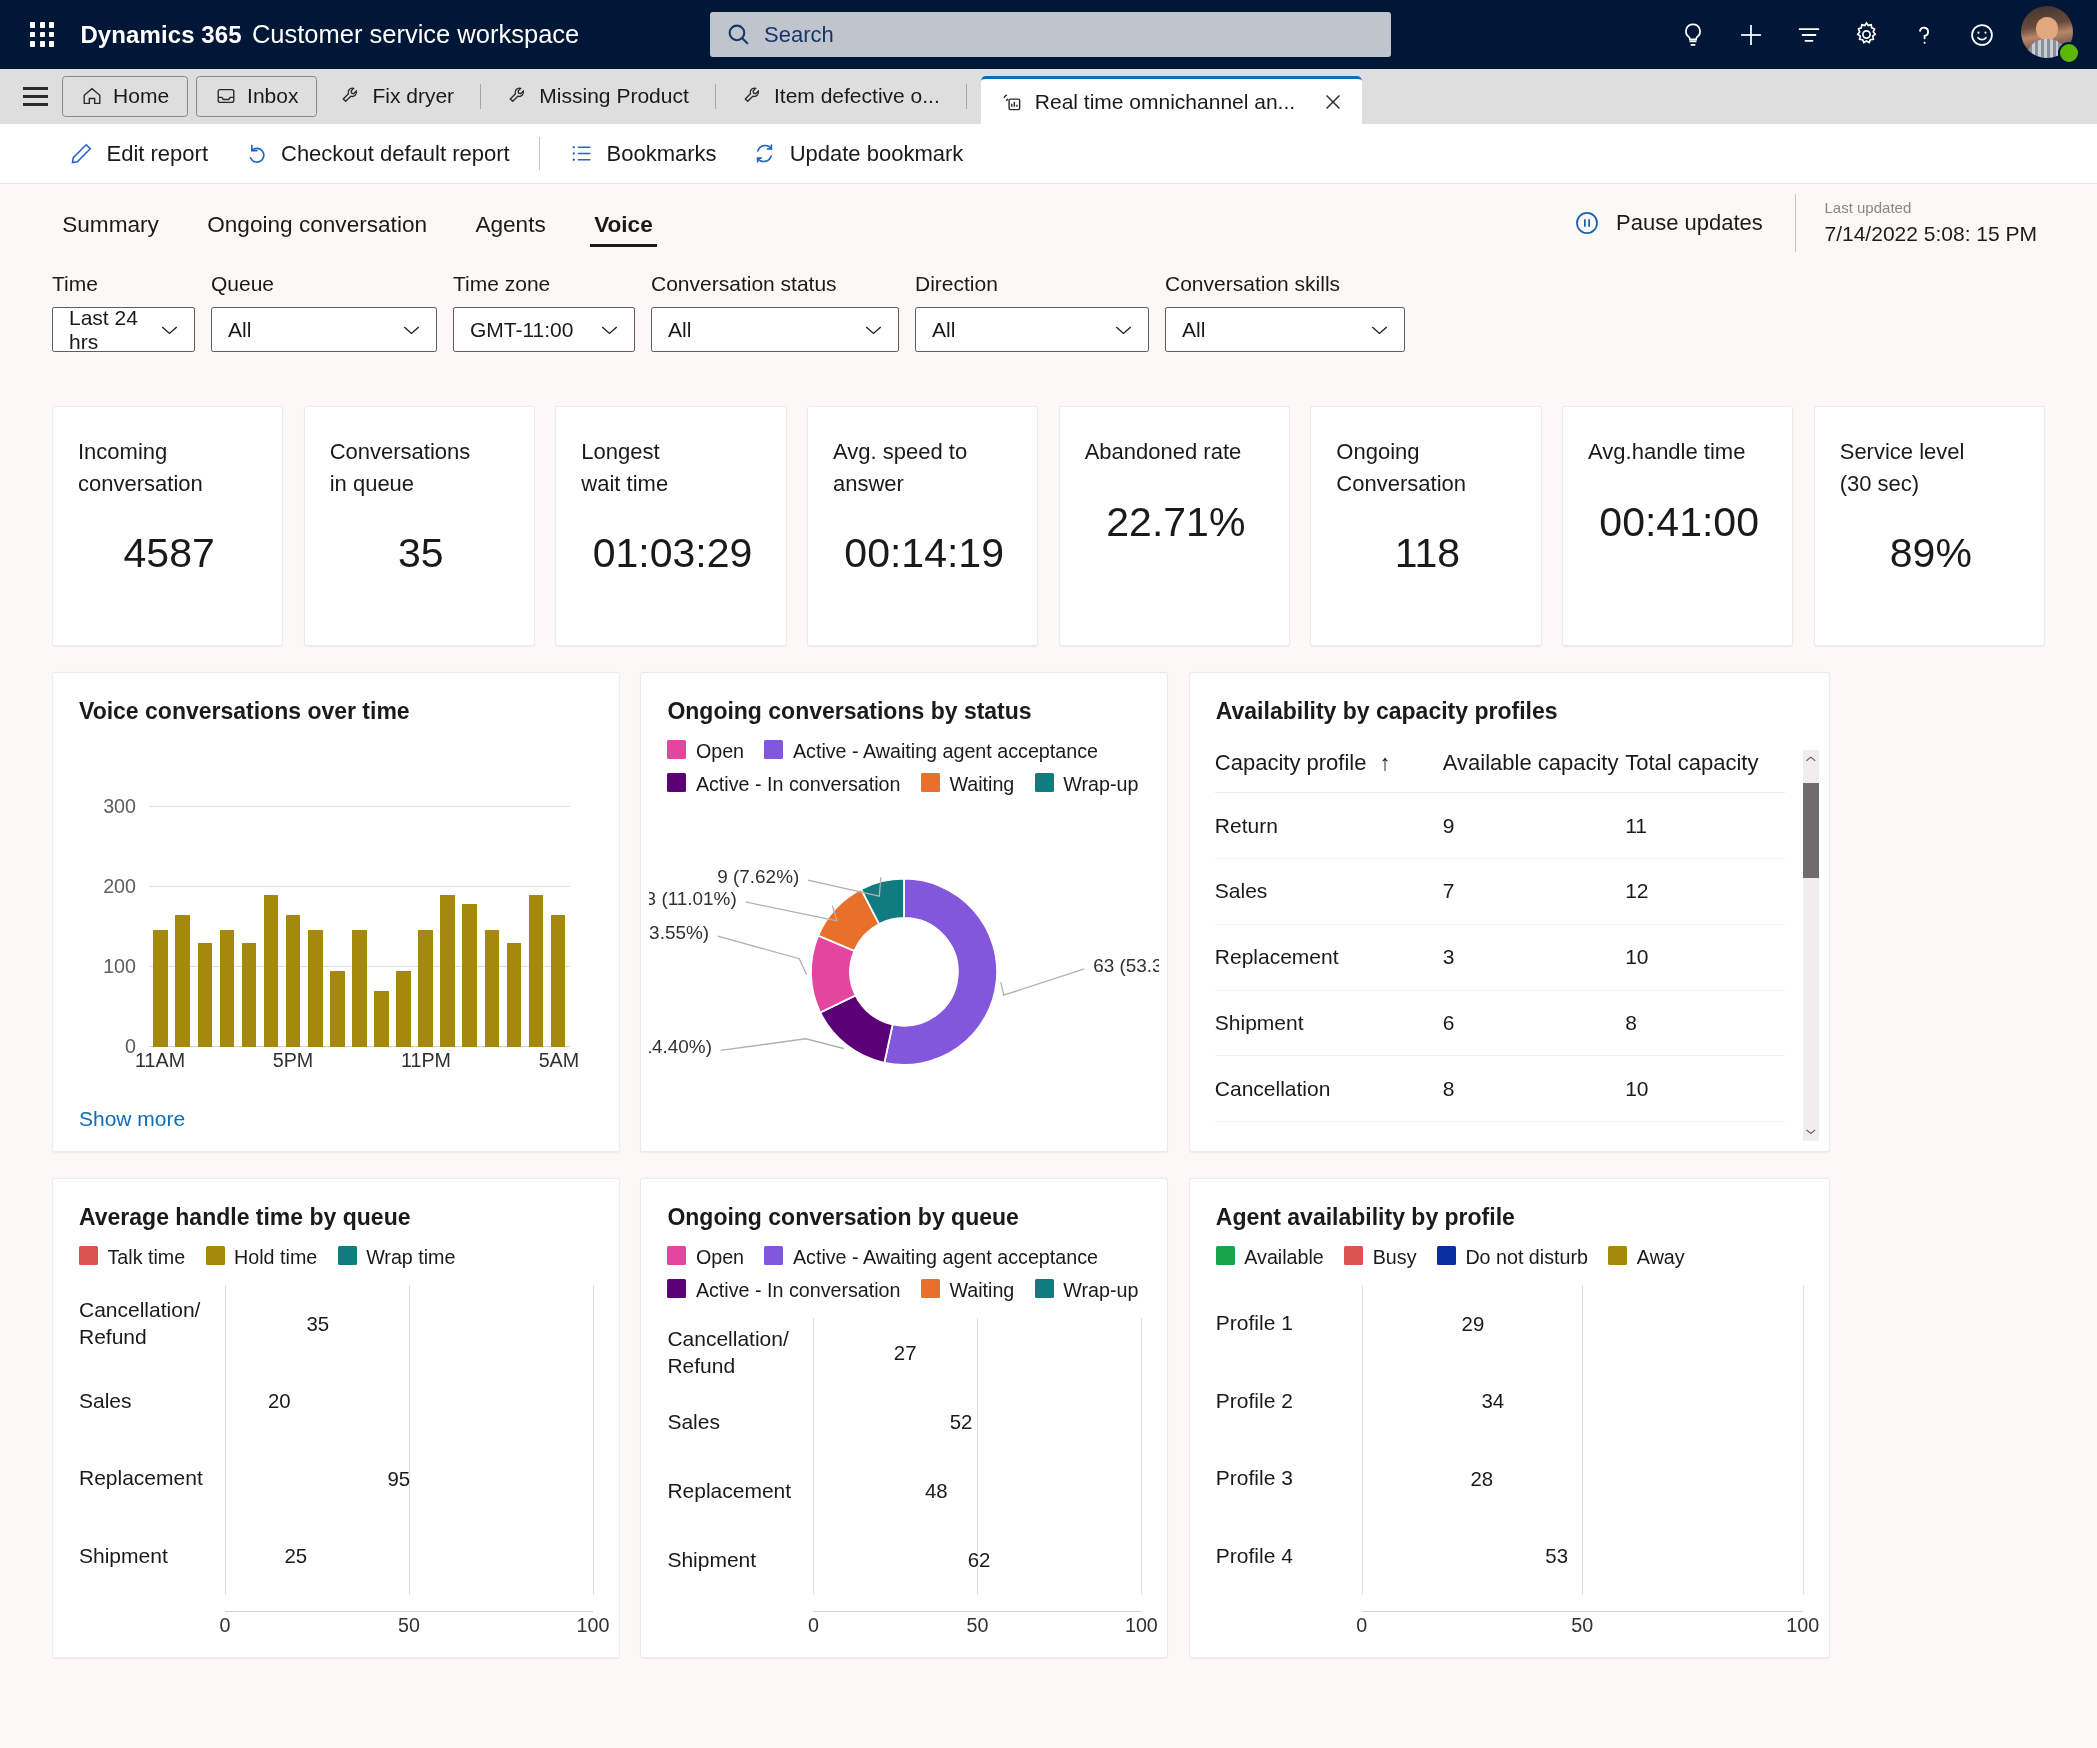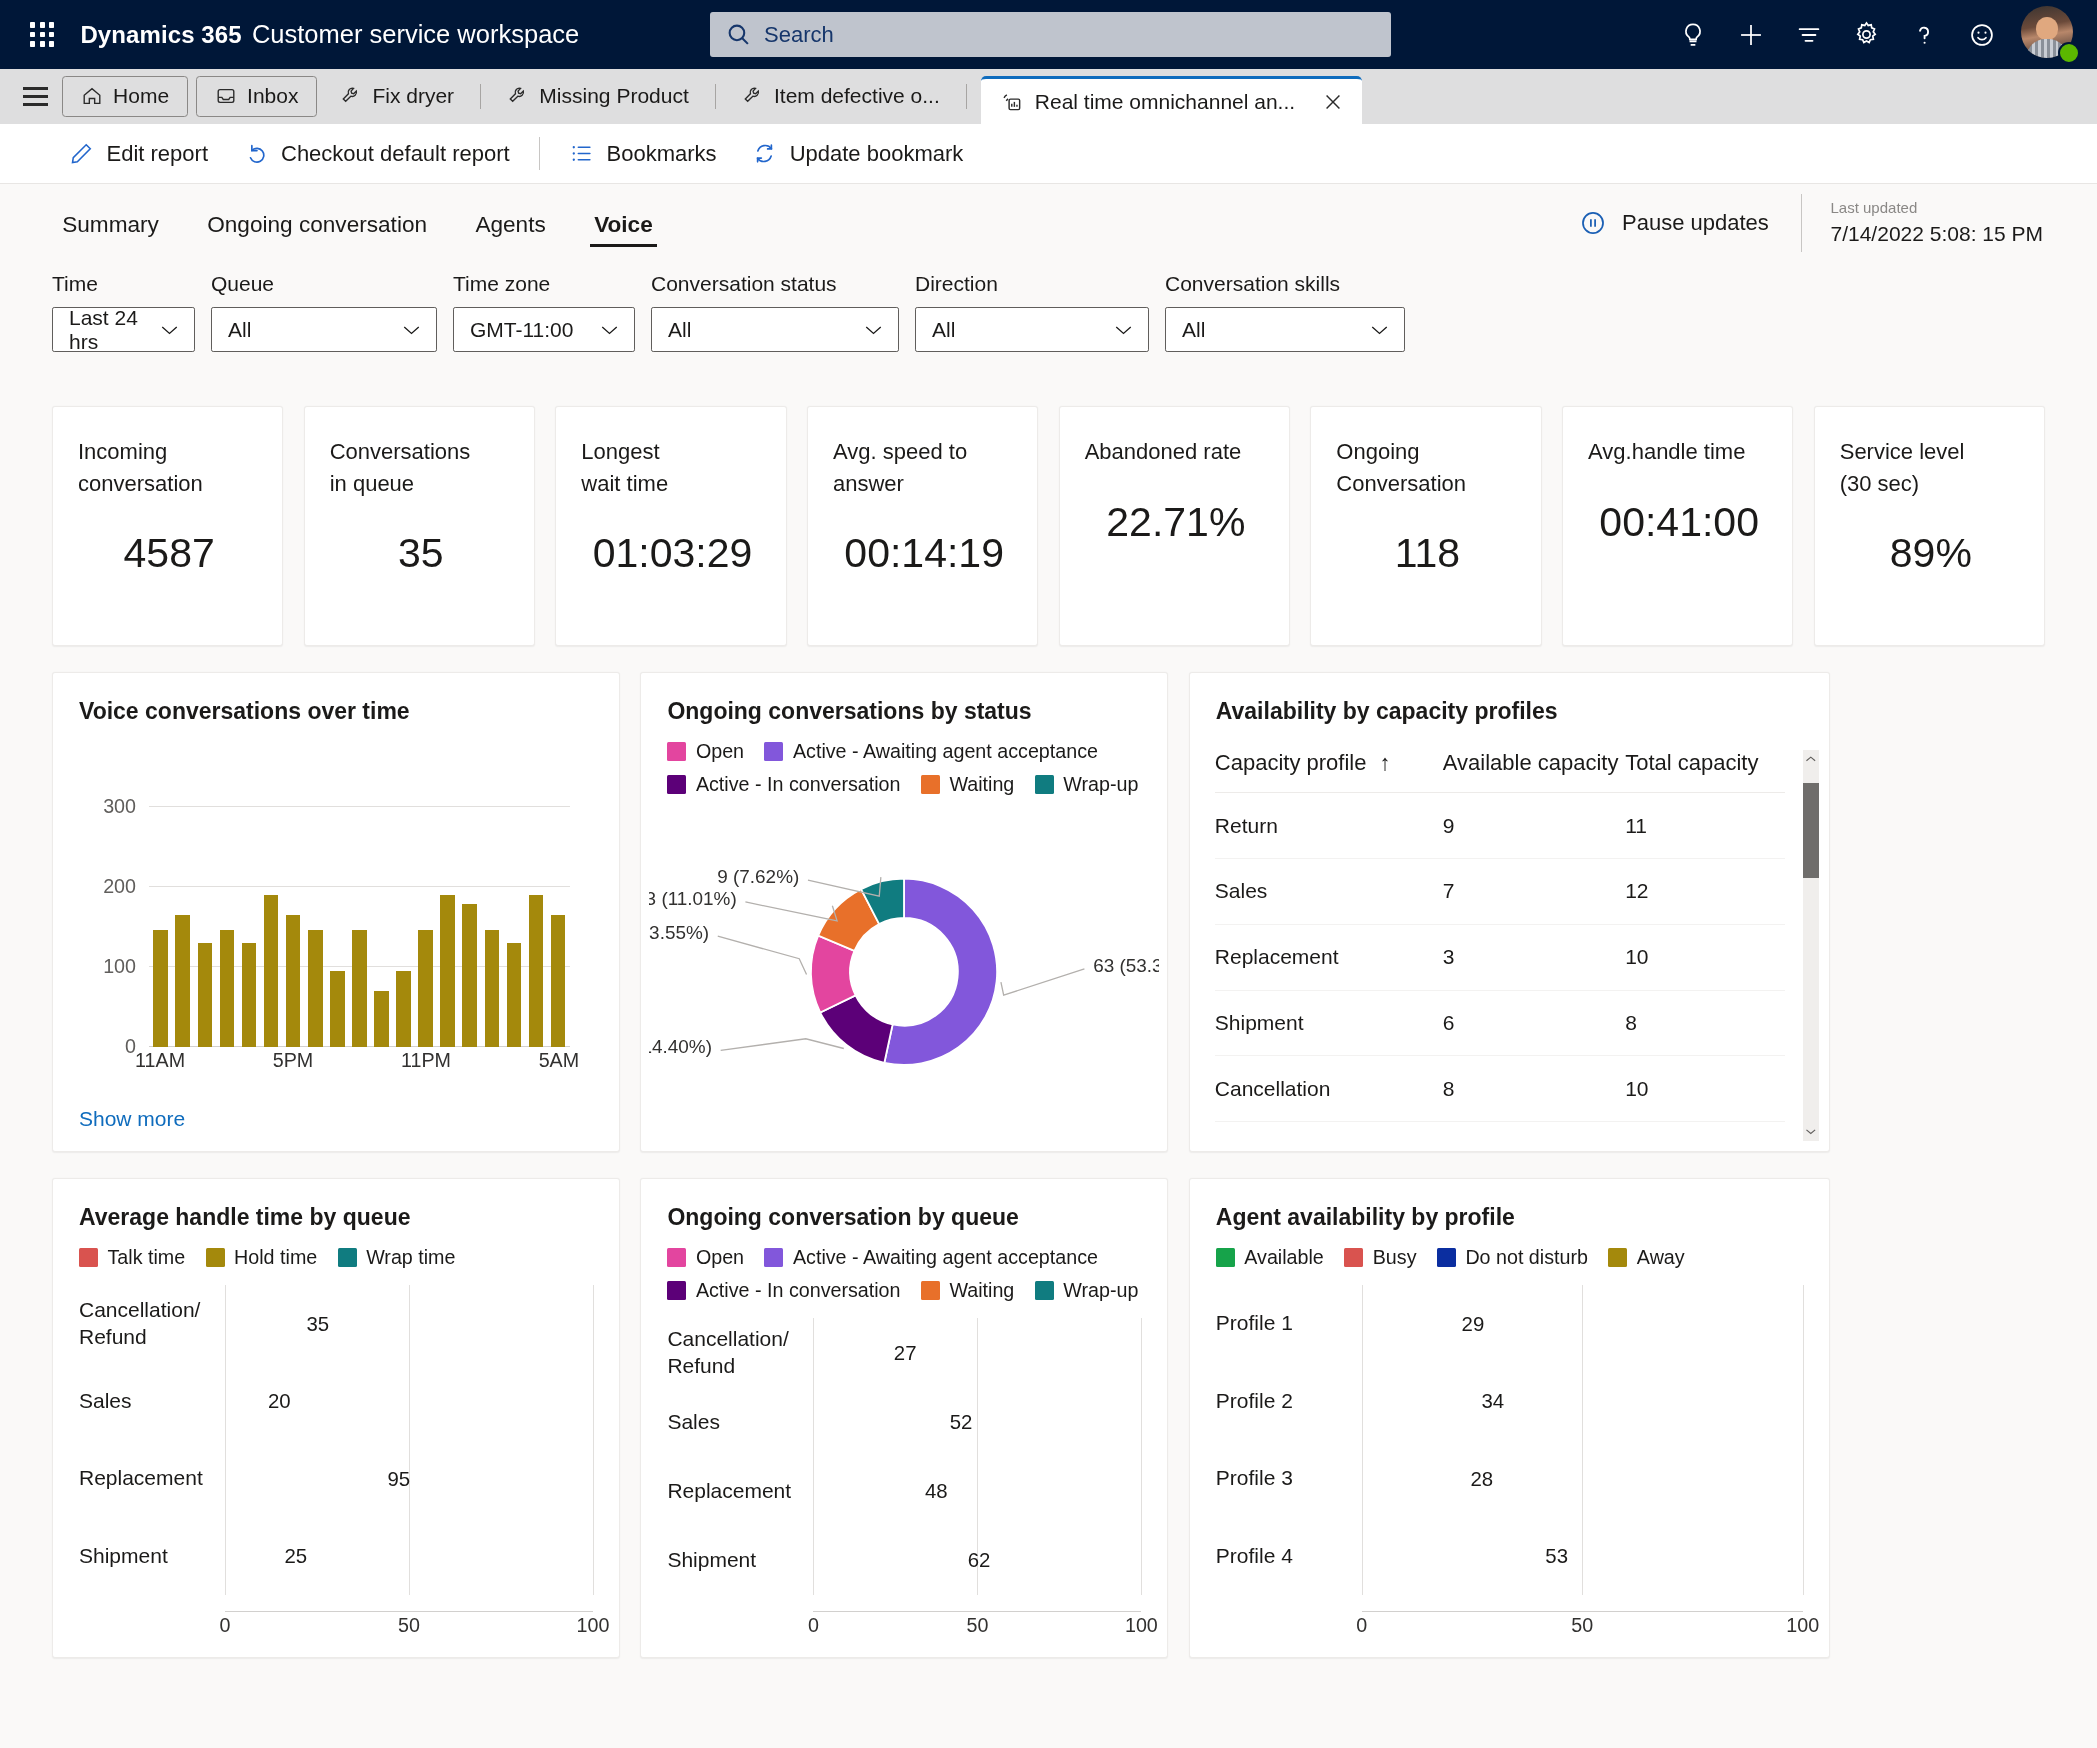--- a/index.html
+++ b/index.html
@@ -96,21 +96,21 @@
 
   .subtabs-row { display: flex; align-items: center; height: 82px; position: relative; }
   .subtab {
     font-size: 22.6px; color: #1b1a19; padding: 0 10.2px; margin-right: 28px;
     height: 55px; display: flex; align-items: center; cursor: pointer; position: relative;
   }
   .subtab.active { font-weight: 700; }
   .subtab.active::after {
     content: ''; position: absolute; left: 5.8px; right: 5.8px; bottom: 5.8px; height: 2.9px; background: #1b1a19;
   }
-  .updates-zone { position: absolute; right: 2px; top: 10.2px; display: flex; align-items: center; gap: 0; }
+  .updates-zone { position: absolute; right: 8px; top: 10.2px; display: flex; align-items: center; gap: 0; }
   .pause-btn { display: flex; align-items: center; gap: 14.6px; font-size: 22px; color: #1b1a19; cursor: pointer; padding-right: 32px; }
   .update-sep { width: 0.7px; height: 58px; background: #c8c6c4; }
   .last-updated { padding-left: 29px; }
   .lu-label { font-size: 15px; color: #8a8886; line-height: 1.45; }
   .lu-value { font-size: 21px; color: #1b1a19; line-height: 1.45; }
 
   
   .filters { display: flex; gap: 0; margin-top: 5.8px; }
   .filter-group { margin-right: 16px; }
   .filter-label { font-size: 21px; color: #1b1a19; margin-bottom: 11.6px; }
@@ -137,21 +137,21 @@
     background: #fff; border: 0.7px solid #edebe9; border-radius: 2.9px;
     box-shadow: 0 0.7px 1.5px rgba(0,0,0,.06); padding: 25px 26px 20.4px 26px;
     display: flex; flex-direction: column;
   }
   .panel-title { font-size: 23px; color: #1b1a19; font-weight: 600; margin-bottom: 14.6px; }
   .panel-a { width: 568px; height: 480px; }
   .panel-b { width: 528px; height: 480px; }
   .panel-c { width: 641px; height: 480px; padding: 25px 0 0 0; }
 
   .legend { display: flex; flex-wrap: wrap; gap: 10.2px 20.4px; margin-bottom: 4.4px; }
-  .legend-item { display: flex; align-items: center; gap: 9.5px; font-size: 19.7px; color: #1b1a19; white-space: nowrap; }
+  .legend-item { display: flex; align-items: flex-start; gap: 9.5px; font-size: 19.7px; color: #1b1a19; white-space: nowrap; }
   .legend-swatch { width: 19px; height: 19px; border-radius: 1.5px; flex: none; }
 
   
   .colchart { position: relative; flex: 1; margin-top: 10.2px; }
   .col-plot { position: absolute; left: 70px; right: 23px; top: 16px; bottom: 57px; }
   .gridline { position: absolute; left: 0; right: 0; height: 0.7px; background: #e1dfdd; }
   .ylab { position: absolute; right: calc(100% + 13px); transform: translateY(-50%); font-size: 19.7px; color: #605e5c; white-space: nowrap; }
   .bars { position: absolute; inset: 0; display: flex; align-items: flex-end; justify-content: space-between; padding: 0 4.4px; }
   .bar { width: 14.6px; background: #a4890c; }
   .xaxis-line { position: absolute; left: 0; right: 0; bottom: 0; height: 1.5px; background: #d2d0ce; }

